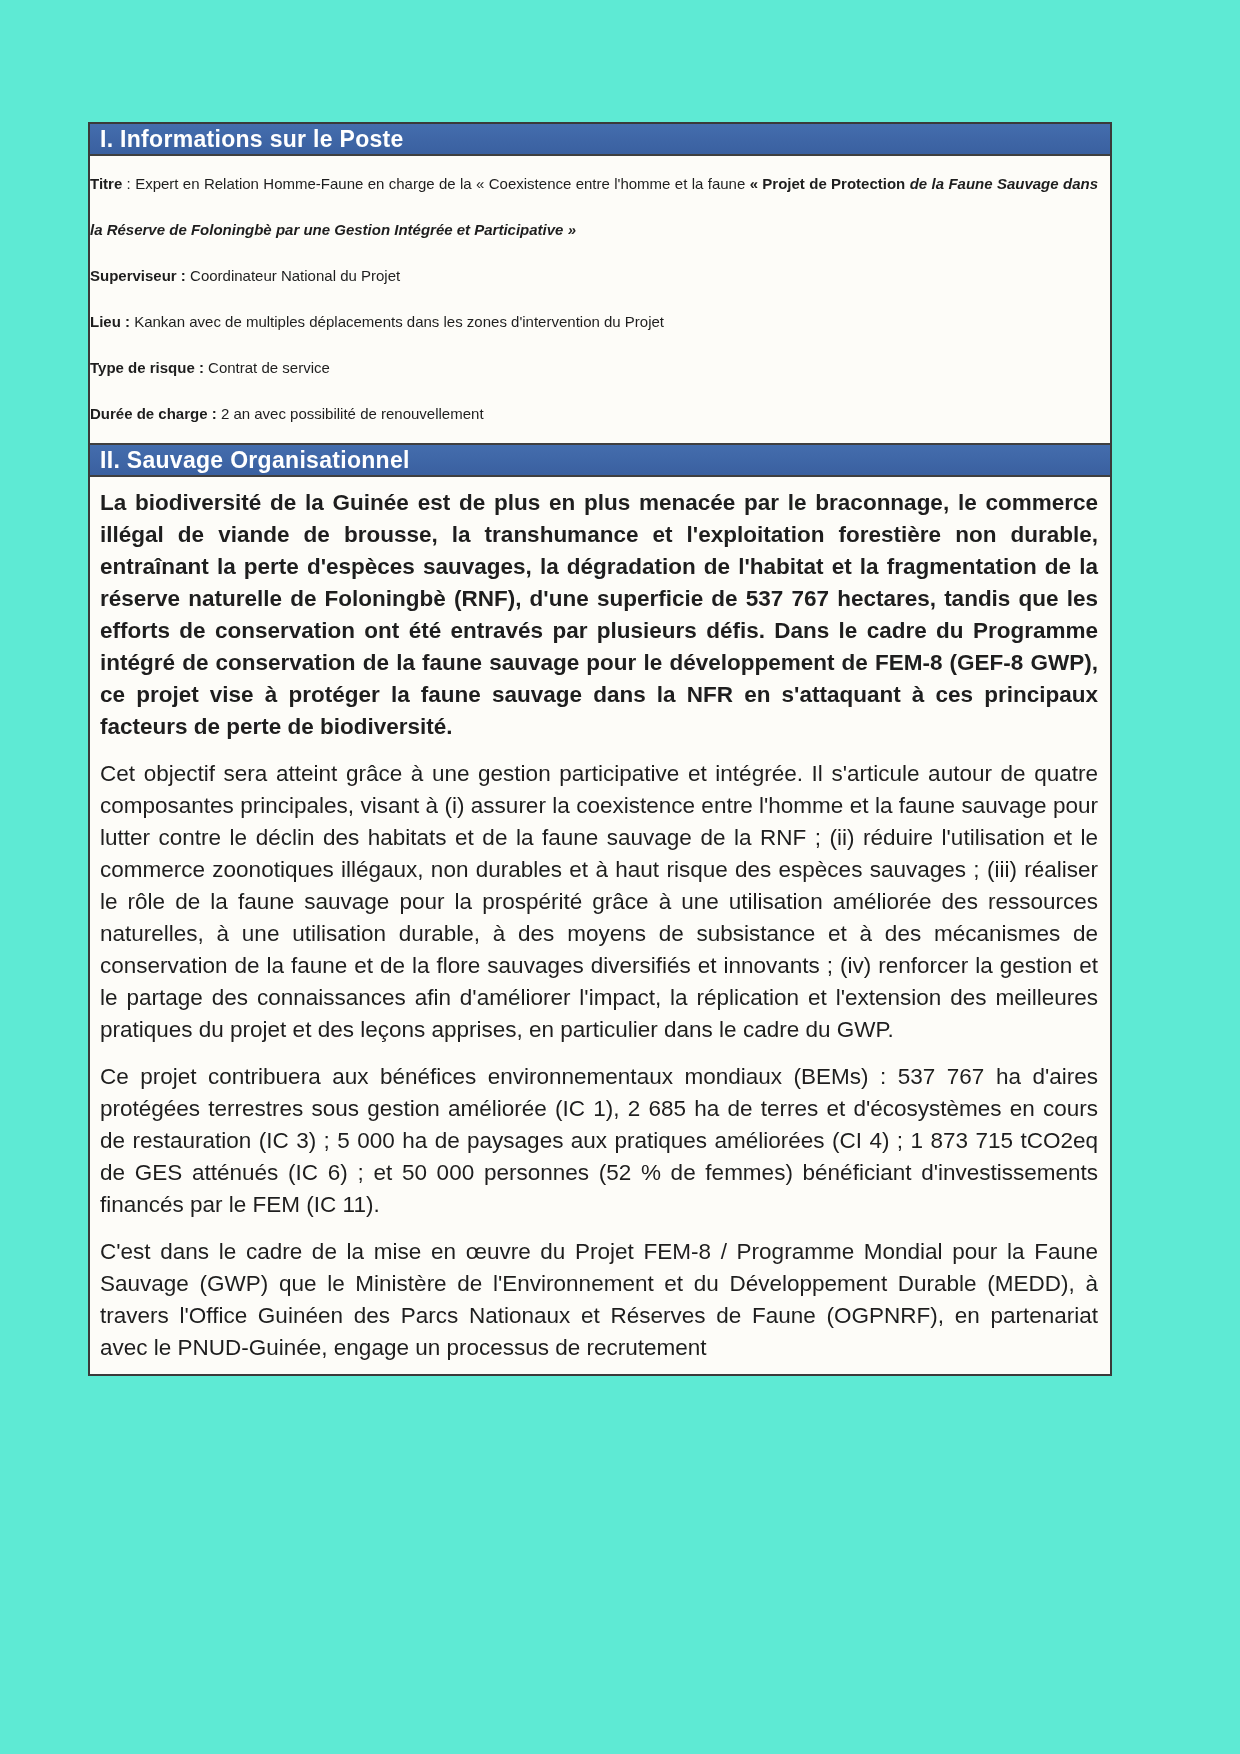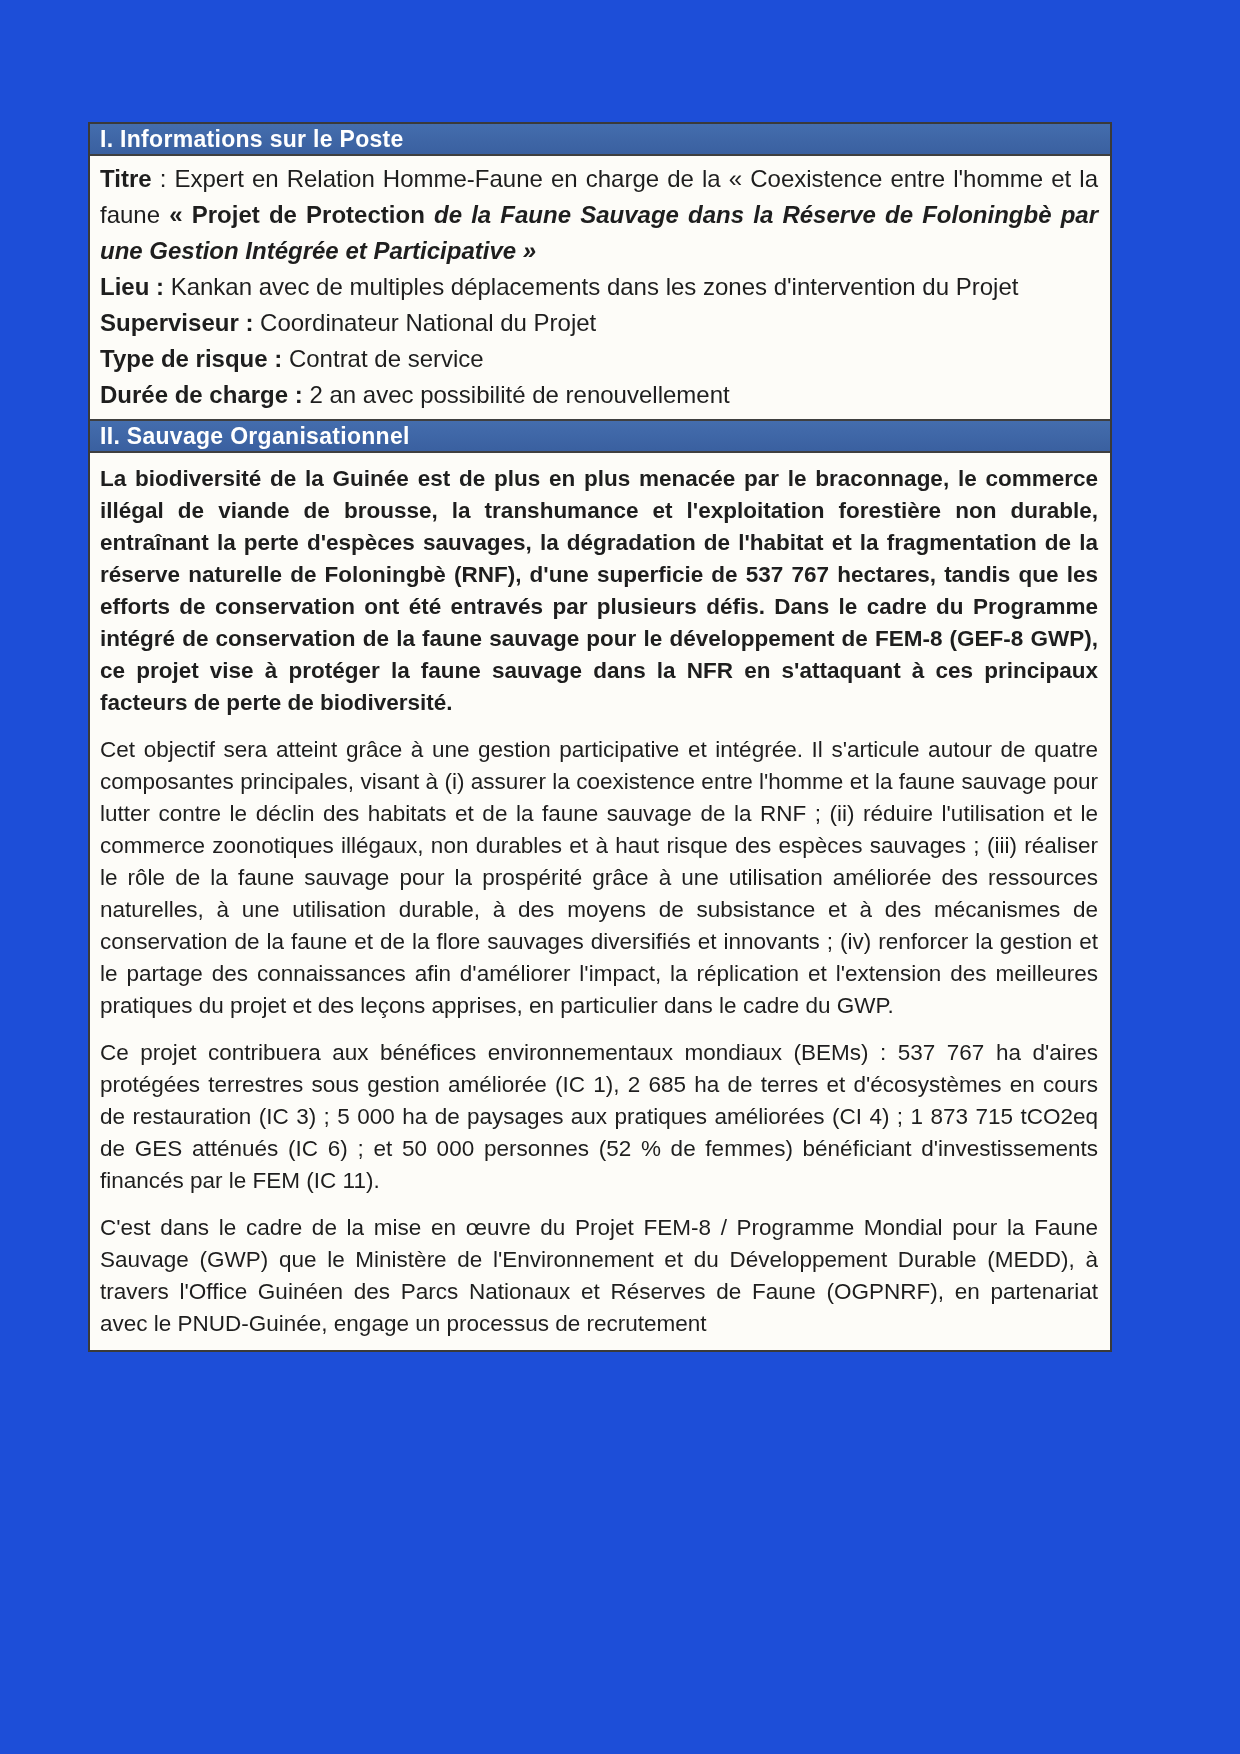--- a/index.html
+++ b/index.html
@@ -11,21 +11,21 @@
     height: 1754px;
     background: #fbfaf5;
     font-family: "Liberation Sans", sans-serif;
     color: #1e1e1e;
     position: relative;
     overflow: hidden;
   }
   .page {
     position: absolute;
     inset: 0;
-    background: #1d4ed8;
+    background: #5eead4;
   }
   .doc-table {
     position: absolute;
     left: 88px;
     top: 122px;
     width: 1024px;
     border: 2px solid #3a3a3a;
     background: #fdfcf8;
     box-sizing: border-box;
   }
@@ -41,23 +41,23 @@
     padding: 1px 0 0 10px;
     border-bottom: 2px solid #3f3f3f;
     box-sizing: content-box;
     white-space: nowrap;
     overflow: hidden;
   }
   .section-bar.second {
     border-top: 2px solid #3f3f3f;
   }
   .info-block {
-    padding: 5px 12px 6px 10px;
-    font-size: 24px;
-    line-height: 36px;
+    padding: 5px 12px 6px 0;
+    font-size: 15px;
+    line-height: 46px;
   }
   .info-field {
     margin: 0;
     text-align: justify;
   }
   .info-field .lbl {
     font-weight: bold;
   }
   .seg-bold {
     font-weight: bold;
@@ -86,23 +86,23 @@
 <div class="page">
 
   <div class="doc-table">
 
     <div class="section-bar">I.  Informations sur le Poste</div>
 
     <div class="info-block">
 
       <p class="info-field"><span class="lbl">Titre</span><span> : </span><span>Expert en Relation Homme-Faune en charge de la « Coexistence entre l'homme et la faune </span><span class="seg-bold">« Projet de Protection </span><span class="seg-bold-italic">de la Faune Sauvage dans la Réserve de Foloningbè par une Gestion Intégrée et Participative »</span></p>
 
+      <p class="info-field"><span class="lbl">Superviseur :</span><span> Coordinateur National du Projet</span></p>
+
       <p class="info-field"><span class="lbl">Lieu :</span><span> Kankan avec de multiples déplacements dans les zones d'intervention du Projet</span></p>
-
-      <p class="info-field"><span class="lbl">Superviseur :</span><span> Coordinateur National du Projet</span></p>
 
       <p class="info-field"><span class="lbl">Type de risque :</span><span> Contrat de service</span></p>
 
       <p class="info-field"><span class="lbl">Durée de charge :</span><span> 2 an avec possibilité de renouvellement</span></p>
 
     </div>
 
     <div class="section-bar second">II. Sauvage Organisationnel</div>
 
     <div class="context-block">

